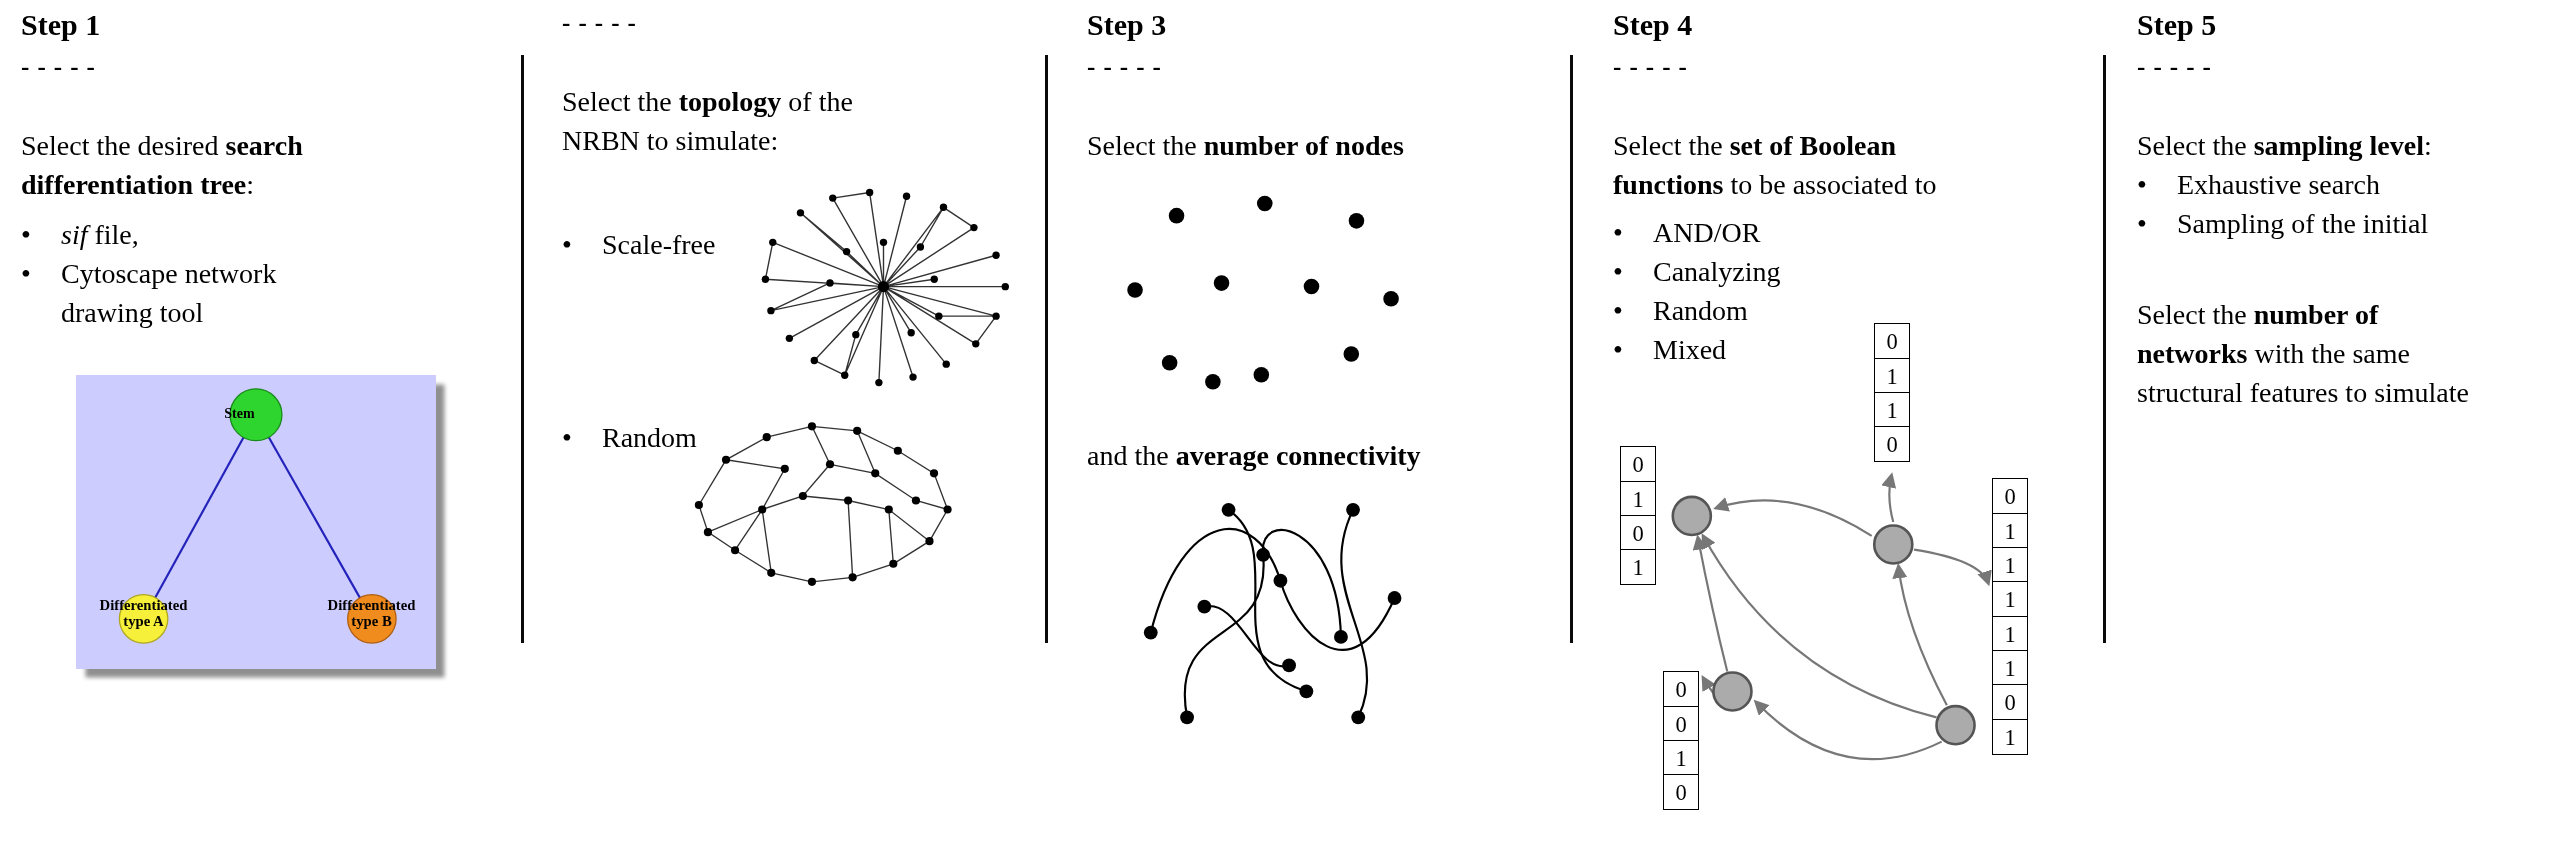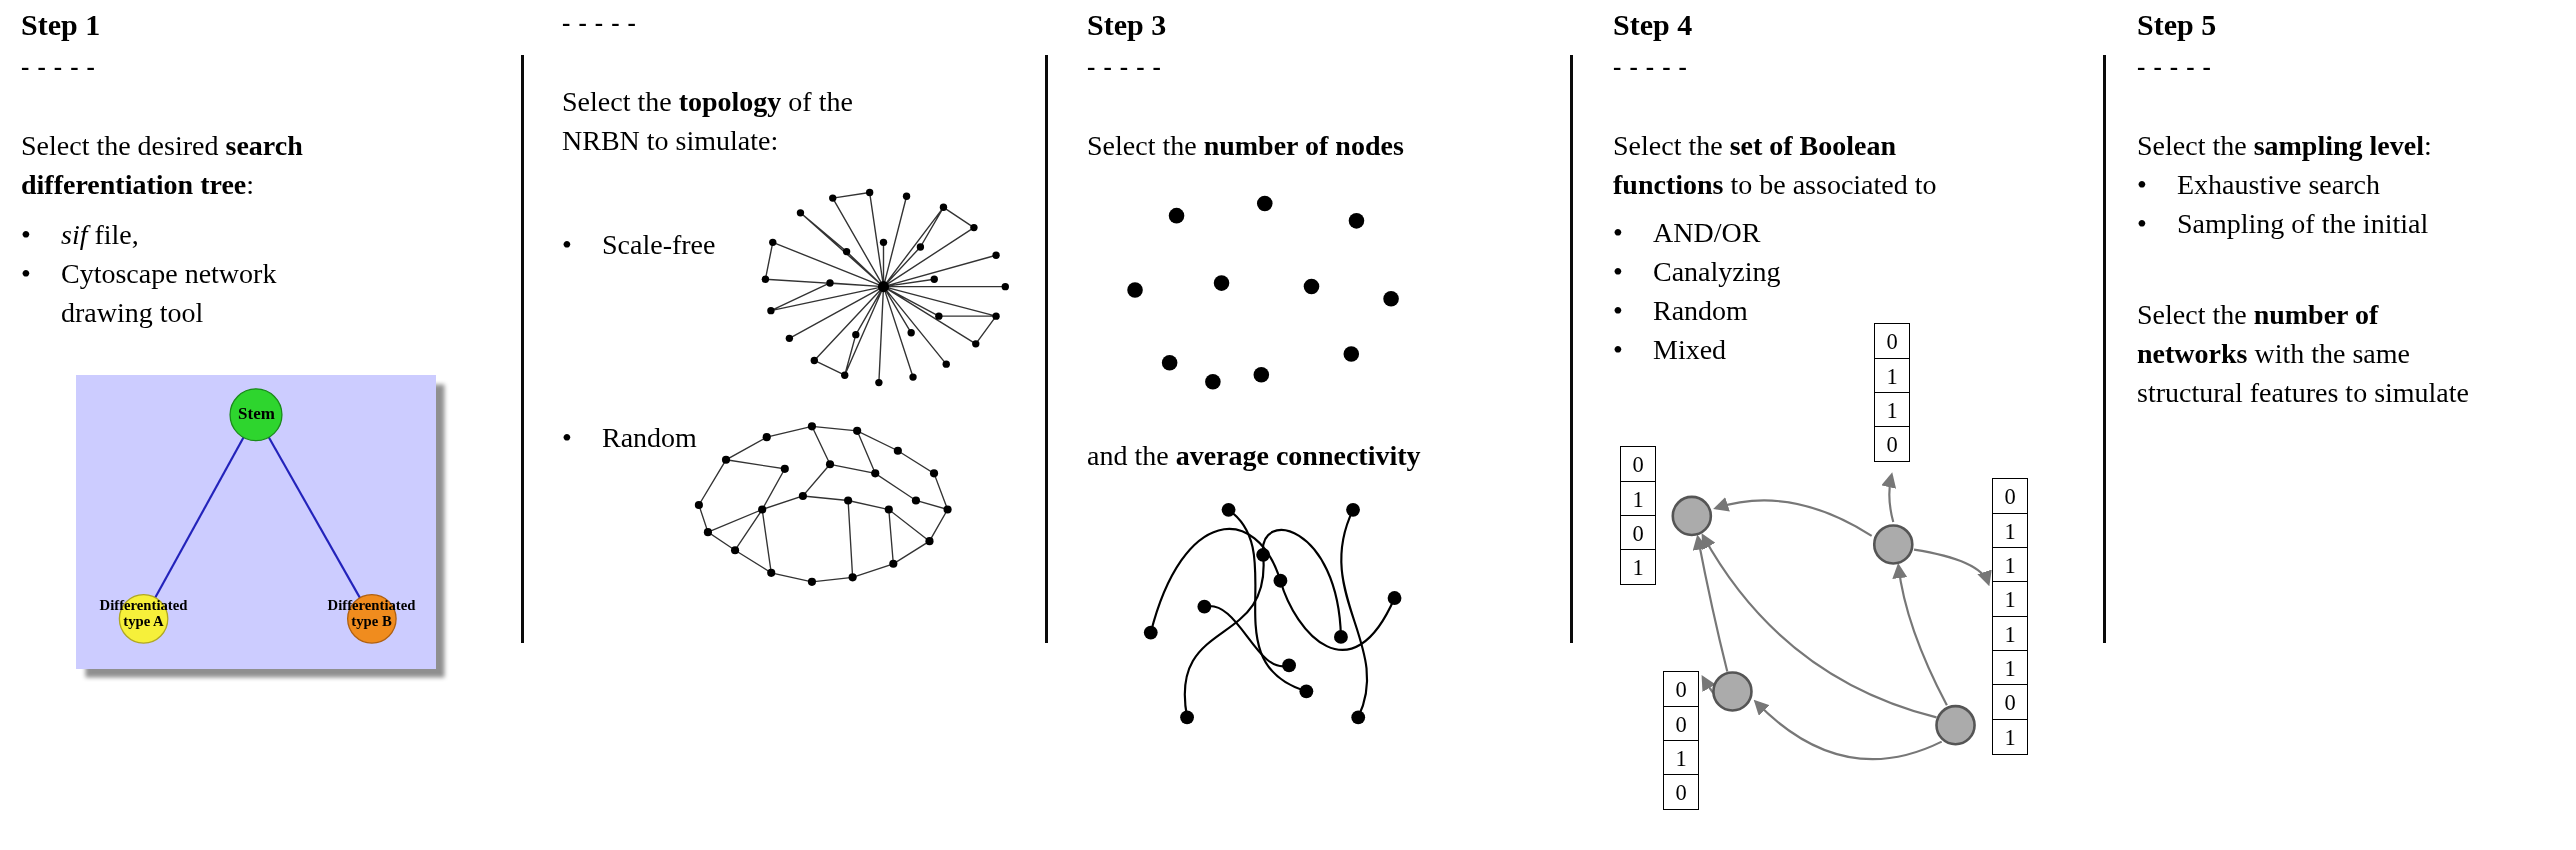--- a/index.html
+++ b/index.html
@@ -11,21 +11,21 @@
   .line{font-size:28px;line-height:39px;white-space:nowrap;}
   .b{font-weight:bold;}
   .i{font-style:italic;}
   .brow{display:flex;font-size:28px;line-height:39px;}
   .brow .dot{width:40px;flex:none;}
   .vdiv{position:absolute;top:55px;width:2.6px;height:588px;background:#0a0a0a;}
   
   #tree-panel{position:relative;width:360px;height:294px;margin:43px 0 0 55px;
               background:#ccccff;box-shadow:8.7px 8.7px 4.3px #8f8f8f;}
   .tree-label{position:absolute;text-align:center;font-weight:bold;font-size:14.7px;line-height:16.4px;}
-  #stem-label{left:137px;top:31px;width:87px;font-size:17px;}
+  #stem-label{left:120px;top:31px;width:87px;font-size:14px;}
   
   .gfx{position:absolute;}
   
   #s4-graphic{position:absolute;left:0;top:301px;width:481px;height:543px;}
   .ttable{position:absolute;}
   .cell{width:36px;height:36px;box-sizing:border-box;border:1.7px solid #000;margin-top:-1.7px;
         background:#fff;text-align:center;font-size:22.5px;line-height:35px;}
   .cell:first-child{margin-top:0;}
 </style>
 </head>

